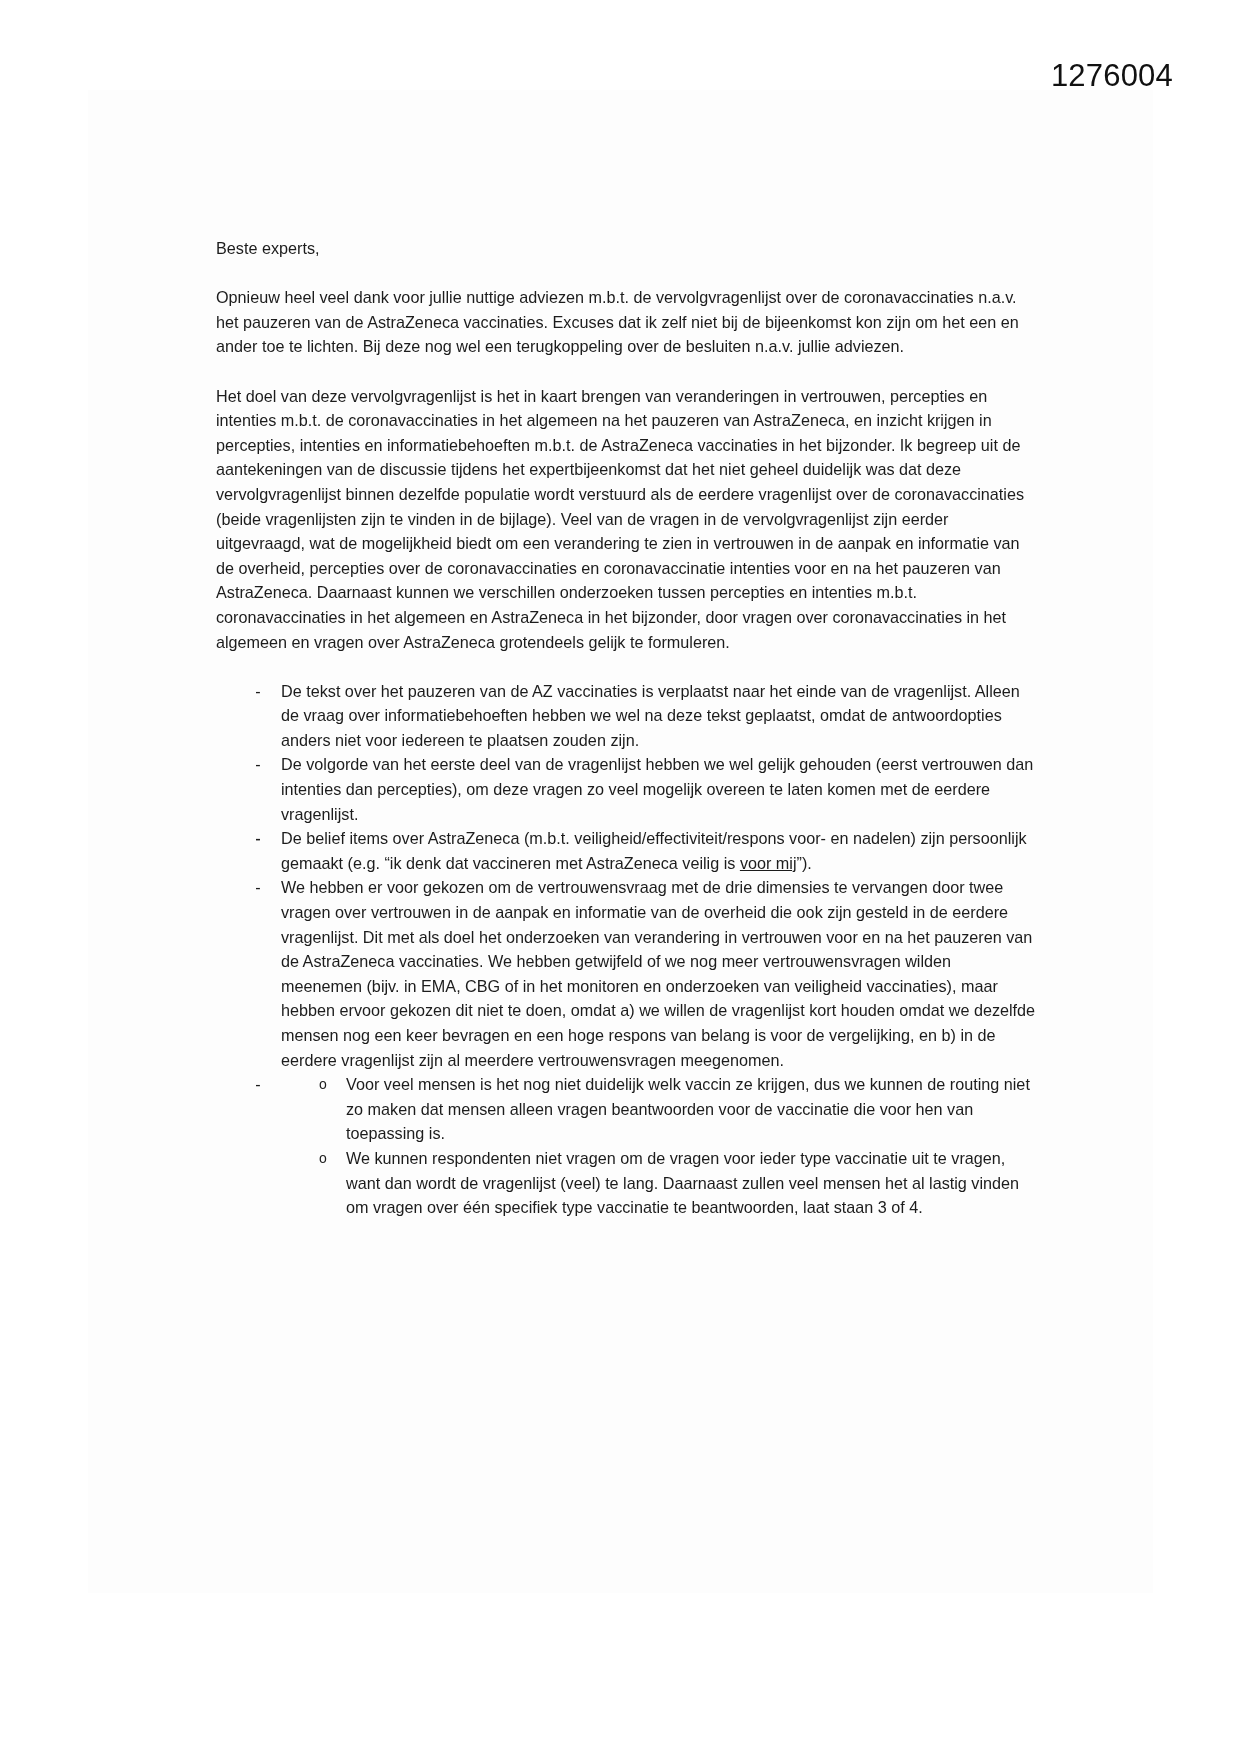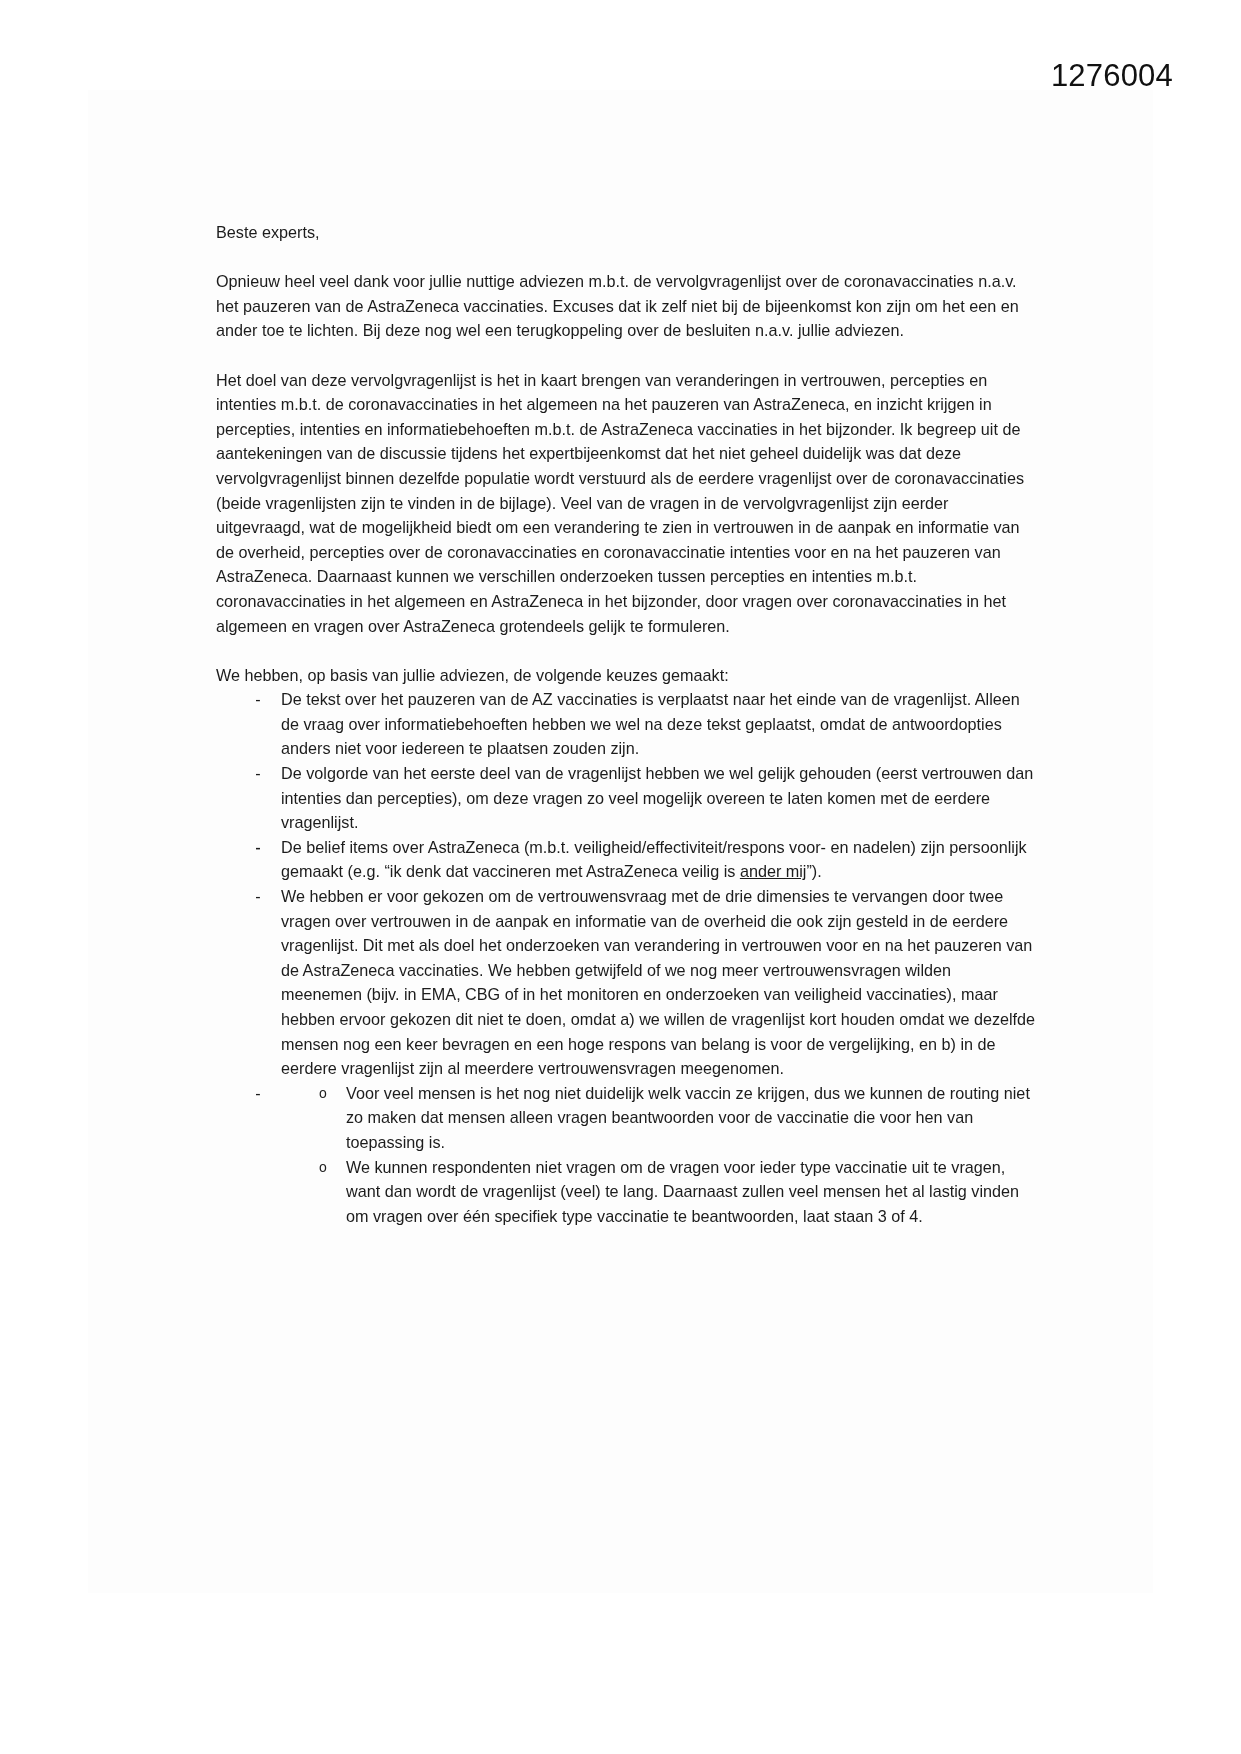--- a/index.html
+++ b/index.html
@@ -28,21 +28,21 @@
       position: absolute;
       left: 88px;
       top: 90px;
       width: 1065px;
       height: 1503px;
       background: #fdfdfd;
     }
     .letter {
       position: absolute;
       left: 216px;
-      top: 220px;
+      top: 236px;
       width: 820px;
       font-family: "Liberation Sans", sans-serif;
       font-size: 16.2px;
       line-height: 24.6px;
       color: #1c1c1c;
     }
     .letter p {
       margin: 0 0 24.6px 0;
     }
     .letter p.intro {
@@ -93,37 +93,36 @@
 
 <div class="scan-area"></div>
 
 <div class="letter">
   <p class="salutation">Beste experts,</p>
 
   <p>Opnieuw heel veel dank voor jullie nuttige adviezen m.b.t. de vervolgvragenlijst over de coronavaccinaties n.a.v. het pauzeren van de AstraZeneca vaccinaties. Excuses dat ik zelf niet bij de bijeenkomst kon zijn om het een en ander toe te lichten. Bij deze nog wel een terugkoppeling over de besluiten n.a.v. jullie adviezen.</p>
 
   <p>Het doel van deze vervolgvragenlijst is het in kaart brengen van veranderingen in vertrouwen, percepties en intenties m.b.t. de coronavaccinaties in het algemeen na het pauzeren van AstraZeneca, en inzicht krijgen in percepties, intenties en informatiebehoeften m.b.t. de AstraZeneca vaccinaties in het bijzonder. Ik begreep uit de aantekeningen van de discussie tijdens het expertbijeenkomst dat het niet geheel duidelijk was dat deze vervolgvragenlijst binnen dezelfde populatie wordt verstuurd als de eerdere vragenlijst over de coronavaccinaties (beide vragenlijsten zijn te vinden in de bijlage). Veel van de vragen in de vervolgvragenlijst zijn eerder uitgevraagd, wat de mogelijkheid biedt om een verandering te zien in vertrouwen in de aanpak en informatie van de overheid, percepties over de coronavaccinaties en coronavaccinatie intenties voor en na het pauzeren van AstraZeneca. Daarnaast kunnen we verschillen onderzoeken tussen percepties en intenties m.b.t. coronavaccinaties in het algemeen en AstraZeneca in het bijzonder, door vragen over coronavaccinaties in het algemeen en vragen over AstraZeneca grotendeels gelijk te formuleren.</p>
 
-  <p class="intro">We hebben, op basis van jullie adviezen, de volgende keuzes gemaakt:</p>
 
   <ul class="level1">
     <li>
       <span class="bullet">-</span>
       <span>De tekst over het pauzeren van de AZ vaccinaties is verplaatst naar het einde van de vragenlijst. Alleen de vraag over informatiebehoeften hebben we wel na deze tekst geplaatst, omdat de antwoordopties anders niet voor iedereen te plaatsen zouden zijn.</span>
     </li>
     <li>
       <span class="bullet">-</span>
       <span>De volgorde van het eerste deel van de vragenlijst hebben we wel gelijk gehouden (eerst vertrouwen dan intenties dan percepties), om deze vragen zo veel mogelijk overeen te laten komen met de eerdere vragenlijst.</span>
     </li>
     <li>
       <span class="bullet">-</span>
     </li>
     <li>
       <span class="bullet">-</span>
-      <span>De belief items over AstraZeneca (m.b.t. veiligheid/effectiviteit/respons voor- en nadelen) zijn persoonlijk gemaakt (e.g. “ik denk dat vaccineren met AstraZeneca veilig is </span><span class="underline">ander mij</span><span>”).</span>
+      <span>De belief items over AstraZeneca (m.b.t. veiligheid/effectiviteit/respons voor- en nadelen) zijn persoonlijk gemaakt (e.g. “ik denk dat vaccineren met AstraZeneca veilig is </span><span class="underline">voor mij</span><span>”).</span>
     </li>
     <li>
       <span class="bullet">-</span>
       <span>We hebben er voor gekozen om de vertrouwensvraag met de drie dimensies te vervangen door twee vragen over vertrouwen in de aanpak en informatie van de overheid die ook zijn gesteld in de eerdere vragenlijst. Dit met als doel het onderzoeken van verandering in vertrouwen voor en na het pauzeren van de AstraZeneca vaccinaties. We hebben getwijfeld of we nog meer vertrouwensvragen wilden meenemen (bijv. in EMA, CBG of in het monitoren en onderzoeken van veiligheid vaccinaties), maar hebben ervoor gekozen dit niet te doen, omdat a) we willen de vragenlijst kort houden omdat we dezelfde mensen nog een keer bevragen en een hoge respons van belang is voor de vergelijking, en b) in de eerdere vragenlijst zijn al meerdere vertrouwensvragen meegenomen.</span>
     </li>
     <li>
       <span class="bullet">-</span>
       <ul class="level2">
         <li>
           <span class="bullet">o</span>

